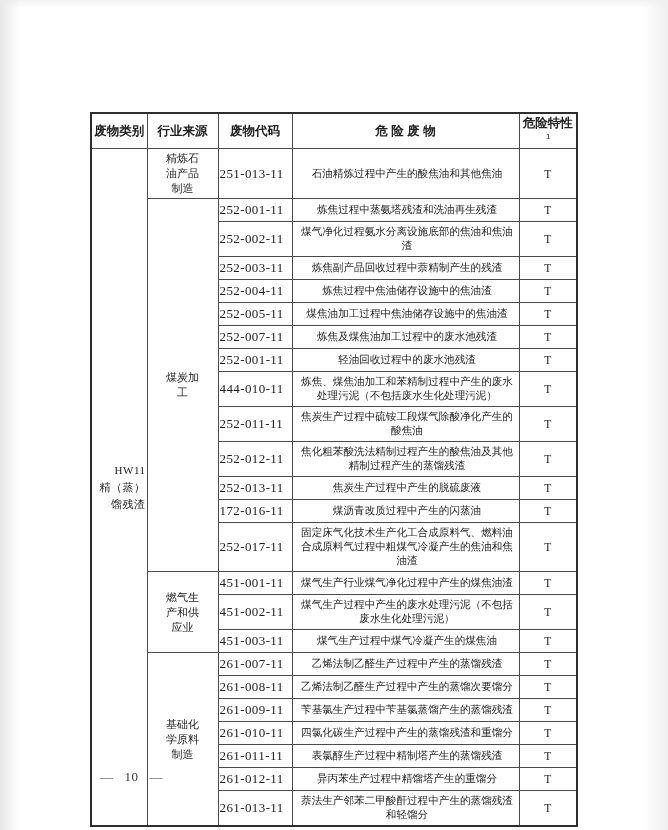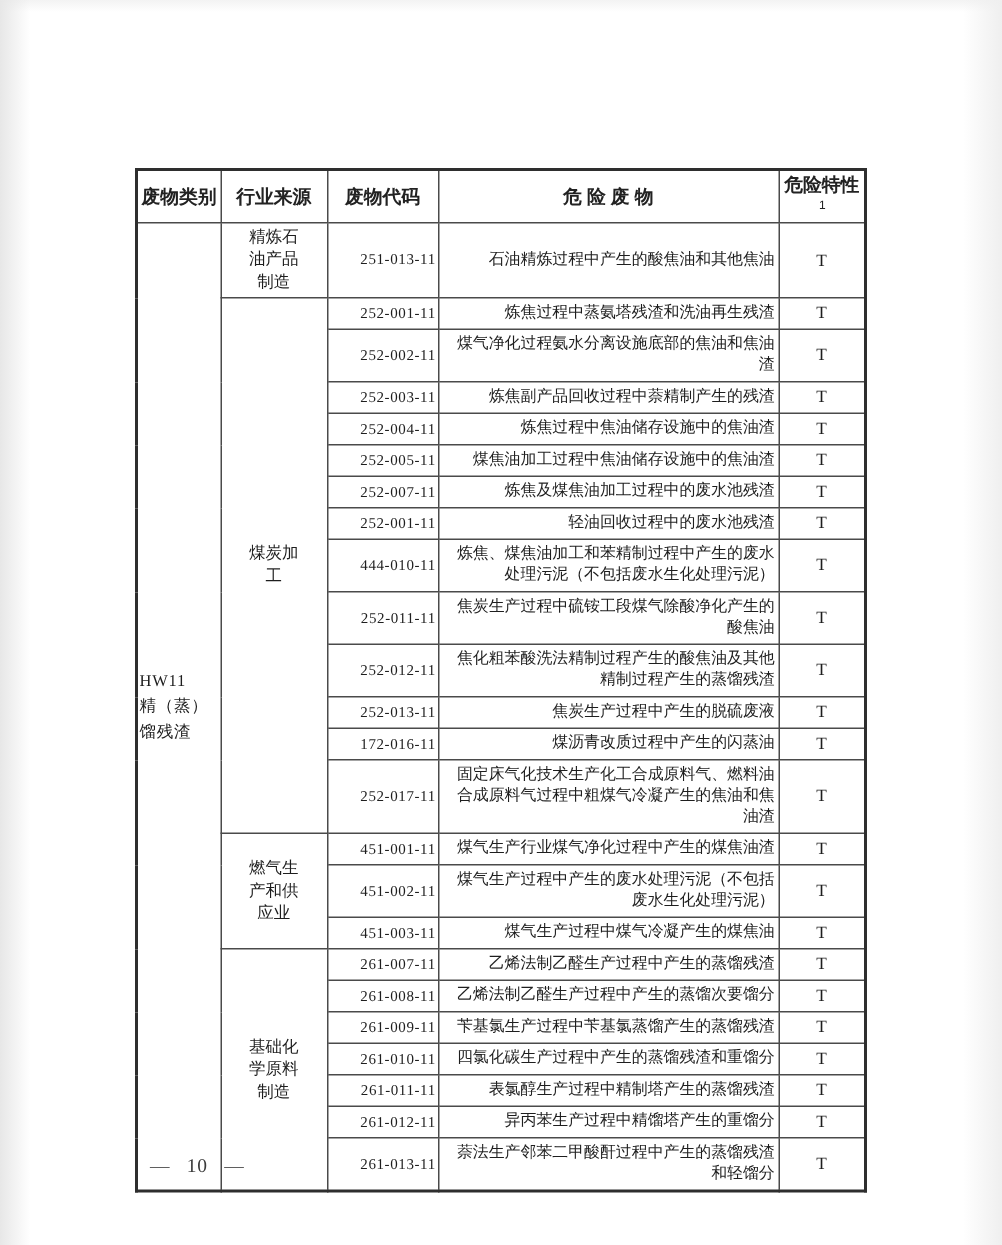--- a/index.html
+++ b/index.html
@@ -59,40 +59,40 @@
   .doc-table thead th sup {
     font-size: 8px;
     font-weight: 400;
     vertical-align: super;
     margin-left: 1px;
   }
   .cell {
     vertical-align: middle;
   }
   .category-cell {
-    text-align: left;
+    text-align: right;
     font-size: 11px;
     line-height: 17px;
     white-space: pre-line;
     letter-spacing: 0.5px;
   }
   .industry-cell {
     text-align: center;
     font-size: 11px;
     line-height: 15px;
     padding: 2px 18px;
   }
   .code-cell {
-    text-align: right;
-    font-size: 10px;
+    text-align: left;
+    font-size: 13px;
     letter-spacing: 0.4px;
     padding: 3px 1px;
   }
   .waste-cell {
-    text-align: right;
+    text-align: center;
     font-size: 10.6px;
     line-height: 14px;
     padding: 3px 2px 3px 5px;
   }
   .hazard-cell {
     text-align: center;
     font-size: 11.5px;
     padding: 3px 1px;
   }
 

